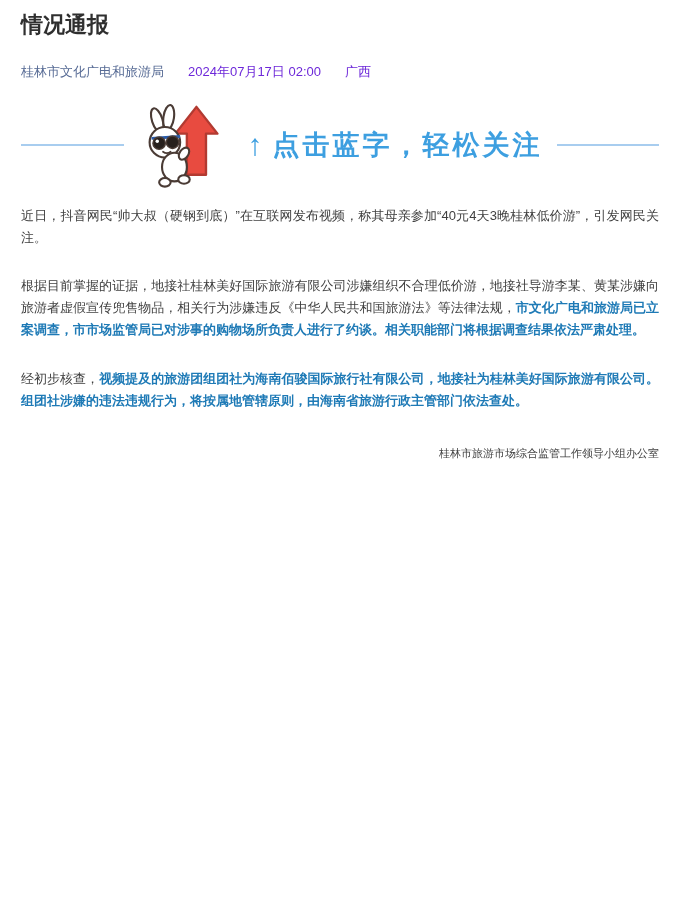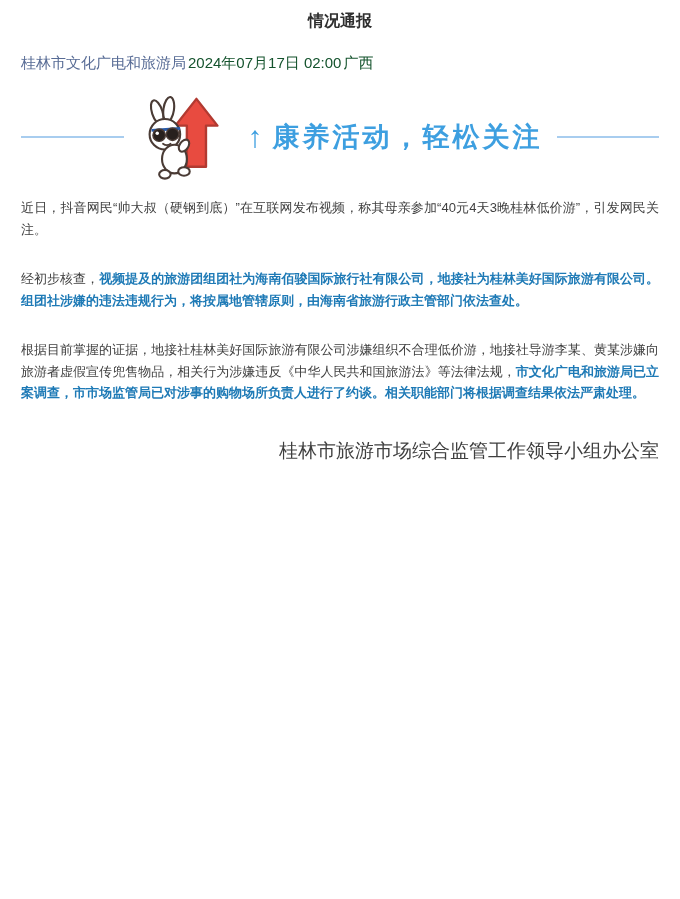--- a/index.html
+++ b/index.html
@@ -8,40 +8,39 @@
     width: 680px;
     min-height: 899px;
     margin: 0 auto;
     font-family: "Liberation Sans", "DejaVu Sans", sans-serif;
     color: #3f3f3f;
   }
   .page { padding: 10px 21px 30px 21px; }
 
   
   .title {
-    font-size: 16px;
+    font-size: 22px;
     font-weight: bold;
     color: #2f2f2f;
     line-height: 1.4;
     margin-bottom: 22px;
-    text-align: center;
   }
   .byline {
-    font-size: 15px;
+    font-size: 13px;
     display: flex;
     align-items: baseline;
-    gap: 2px;
+    gap: 24px;
     margin-bottom: 18px;
   }
   .byline .source {
     color: #576b95;
     text-decoration: none;
     cursor: pointer;
   }
-  .byline .meta { color: #14532d; }
+  .byline .meta { color: #6d28d9; }
 
   
   .banner {
     height: 92px;
     display: flex;
     align-items: center;
     justify-content: center;
     margin: 4px 0 14px 0;
     cursor: pointer;
   }
@@ -80,21 +79,21 @@
   .run { color: #3f3f3f; }
   .run.em {
     color: #1e7ab6;
     font-weight: bold;
   }
 
   
   .footer {
     margin-top: 34px;
     text-align: right;
-    font-size: 19px;
+    font-size: 11px;
     color: #3f3f3f;
   }
   .footer p { margin-bottom: 26px; line-height: 1.4; }
 </style>
 </head>
 <body>
 
 <div class="page">
 
   <h1 class="title">情况通报</h1>
@@ -135,32 +134,32 @@
           <circle cx="24" cy="41" r="6.5" fill="#27201d" stroke="#4a3b35" stroke-width="1.5"></circle>
           <circle cx="38" cy="40" r="6.5" fill="#27201d" stroke="#4a3b35" stroke-width="1.5"></circle>
           <circle cx="22" cy="39" r="1.8" fill="#ffffff"></circle>
         </g>
 
         <path d="M28 50 q4 3 8 0" fill="none" stroke="#4a3b35" stroke-width="1.8" stroke-linecap="round"></path>
       </svg>
     </span>
 
     <span class="up-glyph">↑</span>
-    <span class="banner-text">康养活动，轻松关注</span>
+    <span class="banner-text">点击蓝字，轻松关注</span>
 
     <span class="hline right"></span>
   </div>
 
   <div class="content">
 
     <p class="para"><span class="run">近日，抖音网民“帅大叔（硬钢到底）”在互联网发布视频，称其母亲参加“40元4天3晚桂林低价游”，引发网民关注。</span></p>
 
+    <p class="para"><span class="run">根据目前掌握的证据，地接社桂林美好国际旅游有限公司涉嫌组织不合理低价游，地接社导游李某、黄某涉嫌向旅游者虚假宣传兜售物品，相关行为涉嫌违反《中华人民共和国旅游法》等法律法规，</span><span class="run em">市文化广电和旅游局已立案调查，市市场监管局已对涉事的购物场所负责人进行了约谈。相关职能部门将根据调查结果依法严肃处理。</span></p>
+
     <p class="para"><span class="run">经初步核查，</span><span class="run em">视频提及的旅游团组团社为海南佰骏国际旅行社有限公司，地接社为桂林美好国际旅游有限公司。组团社涉嫌的违法违规行为，将按属地管辖原则，由海南省旅游行政主管部门依法查处。</span></p>
-
-    <p class="para"><span class="run">根据目前掌握的证据，地接社桂林美好国际旅游有限公司涉嫌组织不合理低价游，地接社导游李某、黄某涉嫌向旅游者虚假宣传兜售物品，相关行为涉嫌违反《中华人民共和国旅游法》等法律法规，</span><span class="run em">市文化广电和旅游局已立案调查，市市场监管局已对涉事的购物场所负责人进行了约谈。相关职能部门将根据调查结果依法严肃处理。</span></p>
 
 
 
   </div>
 
   <div class="footer">
     <p>桂林市旅游市场综合监管工作领导小组办公室</p>
 
   </div>
 

